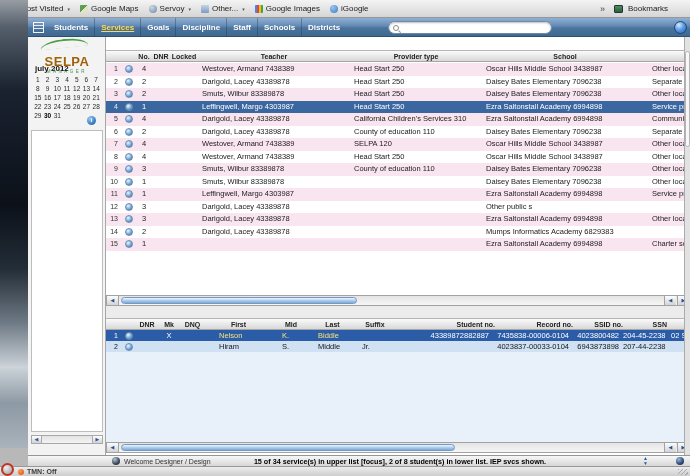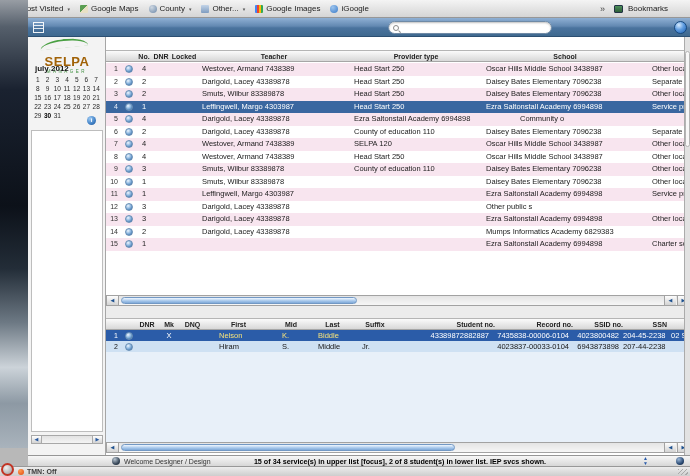--- a/index.html
+++ b/index.html
@@ -172,21 +172,21 @@
         <span class="bm-icon folder-icon"></span>
         <span>Most Visited</span>
         <span class="bm-caret">▾</span>
       </div>
       <div class="bm-item">
         <span class="bm-icon google-maps-icon"></span>
         <span>Google Maps</span>
       </div>
       <div class="bm-item">
         <span class="bm-icon servoy-icon"></span>
-        <span>County</span>
+        <span>Servoy</span>
         <span class="bm-caret">▾</span>
       </div>
       <div class="bm-item">
         <span class="bm-icon folder-icon"></span>
         <span>Other...</span>
         <span class="bm-caret">▾</span>
       </div>
       <div class="bm-item">
         <span class="bm-icon google-images-icon"></span>
         <span>Google Images</span>
@@ -200,20 +200,29 @@
     <span id="bm-chevron">»</span>
     <span class="book-icon"></span>
     <span>Bookmarks</span>
   </div>
 </div>
 
 <div id="wallpaper" class="abs"></div>
 
 <div id="navbar" class="abs">
   <span id="nav-grid-icon"></span>
+  <div id="nav-tabs">
+      <div class="nav-tab">Students</div>
+      <div class="nav-tab selected">Services</div>
+      <div class="nav-tab">Goals</div>
+      <div class="nav-tab">Discipline</div>
+      <div class="nav-tab">Staff</div>
+      <div class="nav-tab">Schools</div>
+      <div class="nav-tab">Districts</div>
+    </div>
   <div id="search-wrap">
     <span class="mag-icon"></span>
     <input aria-label="search" placeholder="" style="">
   </div>
   <span id="nav-sphere"></span>
 </div>
 
 <div id="app" class="abs">
 
   <div id="sidebar">
@@ -336,20 +345,21 @@
         </div>
         <div class="urow">
           <div class="cell uc-rnum">5</div>
           <div class="cell uc-icon">
             <span class="sphere"></span>
           </div>
           <div class="cell uc-no">4</div>
           <div class="cell uc-dnr"></div>
           <div class="cell uc-locked"></div>
           <div class="cell uc-teacher">Darigold, Lacey 43389878</div>
+          <div class="cell uc-provider">California Children's Services 310</div>
           <div class="cell uc-school">Ezra Saltonstall Academy 6994898</div>
           <div class="cell uc-loc">Community o</div>
         </div>
         <div class="urow">
           <div class="cell uc-rnum">6</div>
           <div class="cell uc-icon">
             <span class="sphere"></span>
           </div>
           <div class="cell uc-no">2</div>
           <div class="cell uc-dnr"></div>

